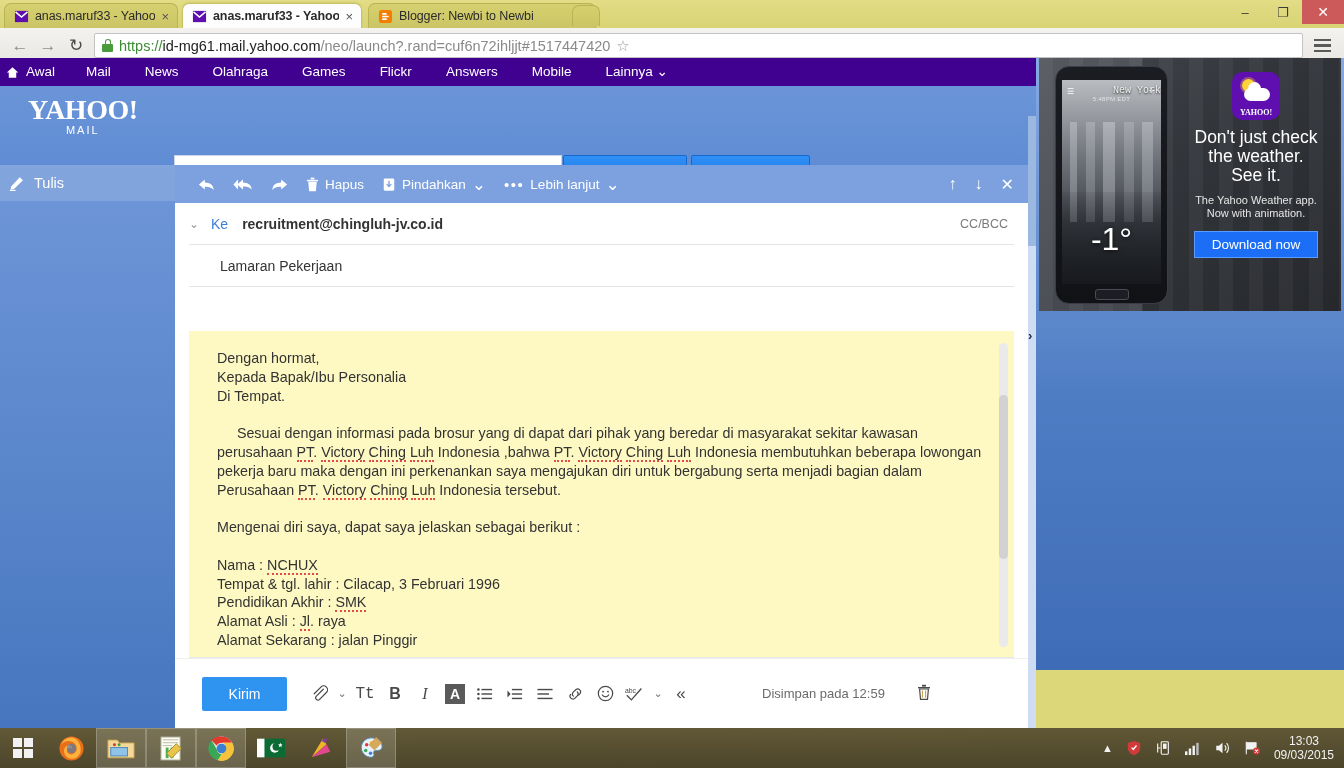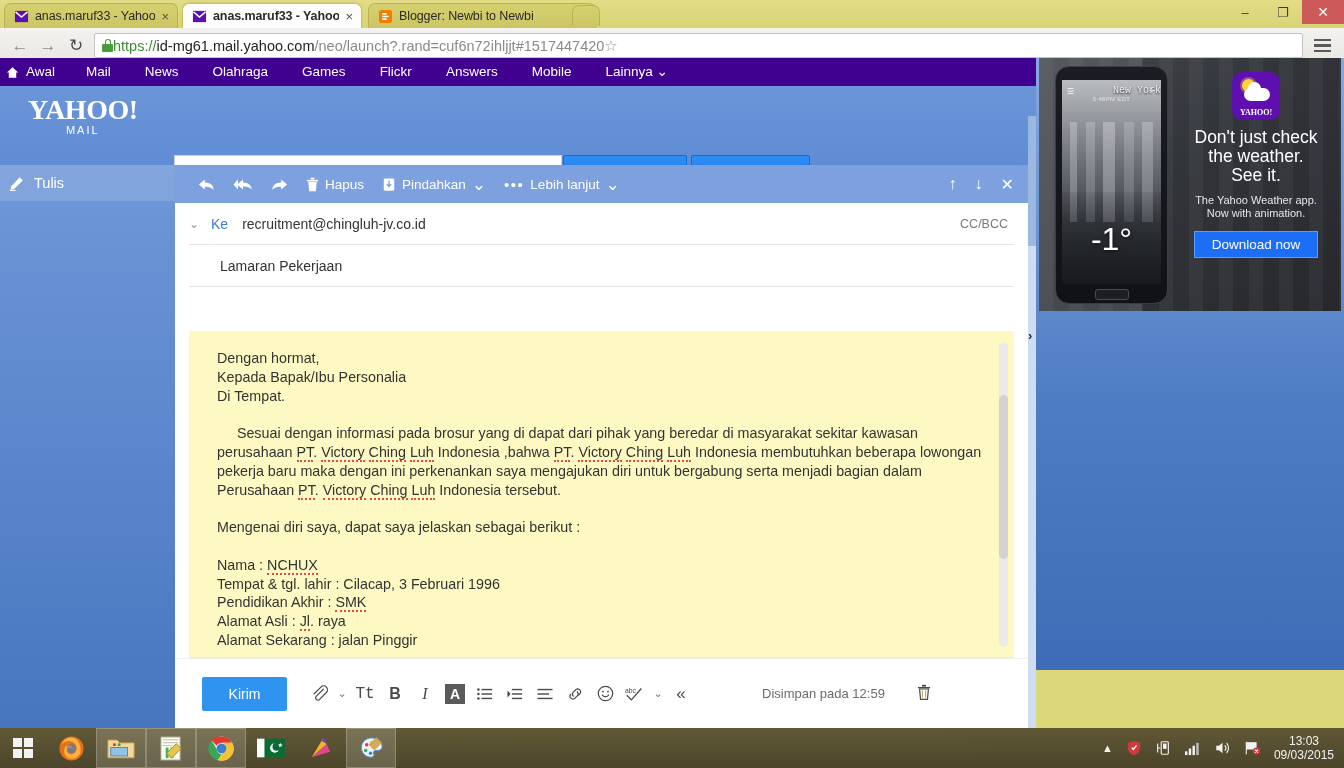--- a/index.html
+++ b/index.html
@@ -82,21 +82,21 @@
   #omnirow {
     display: flex; align-items: center; gap: 8px;
     height: 36px; padding: 0 10px;
     background: linear-gradient(180deg,#f3f2ef,#e9e7e2);
     border-bottom: 1px solid #bfbdb6;
   }
   .navicon { width: 20px; height: 20px; display:flex; align-items:center; justify-content:center;
              color: #8d8d8d; font-size: 17px; line-height: 1; }
   .navicon.active { color: #4a4a4a; }
   #urlbar {
-    flex: 1; display: flex; align-items: center; 
+    flex: 1; display: flex; align-items: center; gap: 6px;
     height: 25px; background: #fff;
     border: 1px solid #c3c3c3; border-radius: 2px;
     padding: 0 7px; font-size: 14.5px; color: #444;
     font-family: "Liberation Sans", sans-serif;
   }
   #lock { width: 11px; height: 13px; position: relative; flex: none; }
   #lock .body { position: absolute; bottom: 0; left: 0; width: 11px; height: 8px;
                 background: #4a9b3a; border-radius: 1px; }
   #lock .shackle { position: absolute; top: 0; left: 2.5px; width: 6px; height: 6px;
                    border: 1.6px solid #4a9b3a; border-bottom: none;
@@ -215,21 +215,21 @@
 
   
   #recip-wrap { padding: 0 14px; background: #fff; }
   #recip {
     display: flex; align-items: center; height: 42px;
     border-bottom: 1px solid #e4e4e4; position: relative;
     font-size: 14px;
   }
   #recip .caret { color: #9a9a9a; width: 22px; font-size: 12px; }
   #recip .kelabel { color: #3b7dd8; margin-right: 14px; }
-  #recip .addr { color: #333; }
+  #recip .addr { color: #333; font-weight: bold; }
   #recip .ccbcc { position: absolute; right: 6px; color: #7a7a7a; font-size: 12.5px; }
   #subject-line {
     height: 42px; display: flex; align-items: center;
     padding-left: 31px; font-size: 14px; color: #333;
     border-bottom: 1px solid #e4e4e4;
   }
 
   
   #msg {
     position: absolute; left: 14px; top: 166px; right: 14px; height: 327px;

